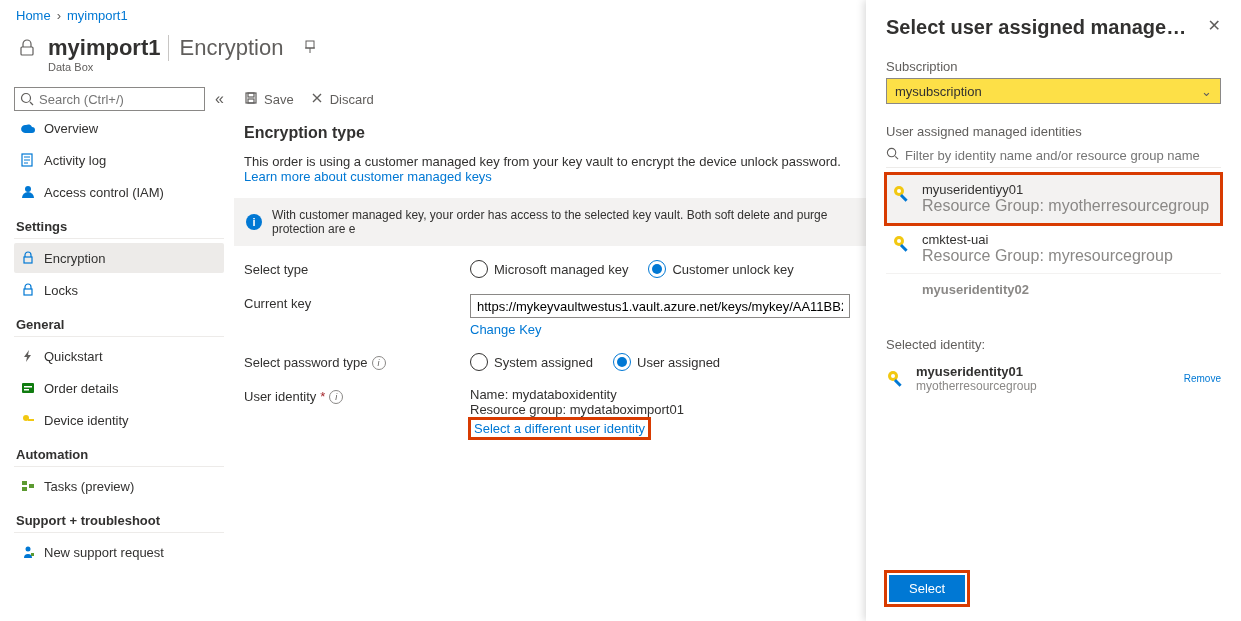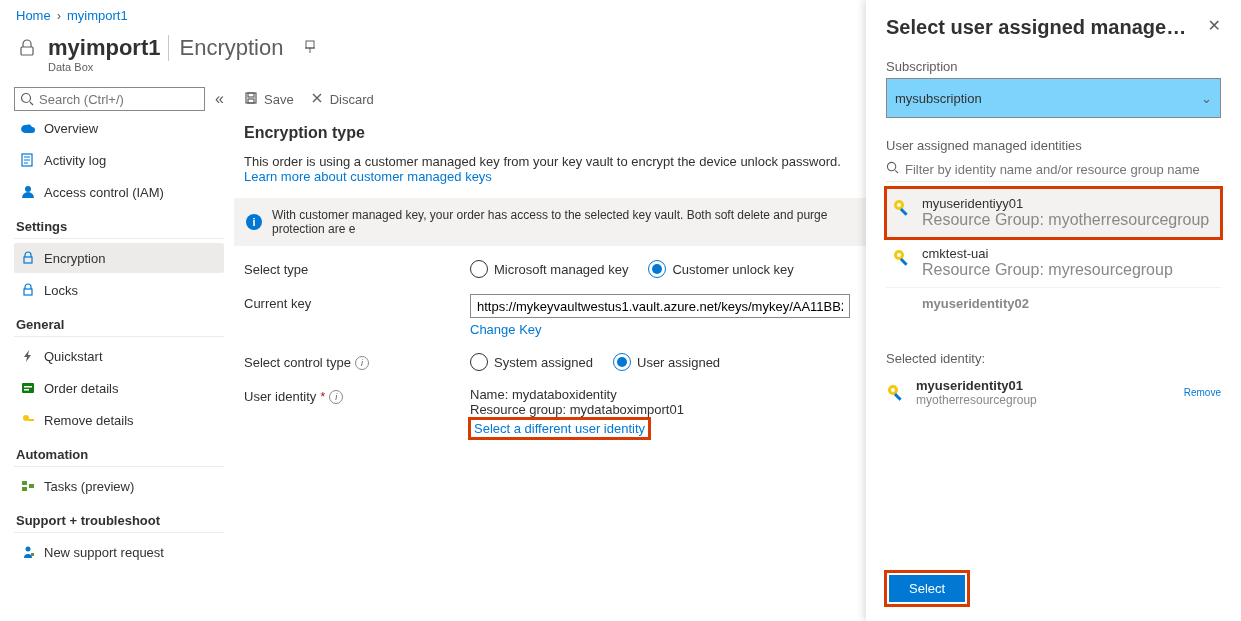--- a/index.html
+++ b/index.html
@@ -54,21 +54,21 @@
   .info-i { width:14px; height:14px; border:1px solid #8a8886; border-radius:50%; display:inline-flex; align-items:center; justify-content:center; font-size:9px; color:#605e5c; font-style: italic; cursor:default; }
 
   .highlight-red { outline: 3px solid #d83b01; outline-offset: -1px; }
 
   
   .panel { position: absolute; top: 0; right: 0; width: 375px; height: 621px; background: #fff; box-shadow: -2px 0 8px rgba(0,0,0,0.15); padding: 16px 20px; display:flex; flex-direction:column; }
   .panel-header { display:flex; justify-content:space-between; align-items:flex-start; }
   .panel-title { font-size: 20px; font-weight: 600; max-width: 320px; white-space:nowrap; overflow:hidden; text-overflow: ellipsis; }
   .close-x { font-size: 16px; color: #605e5c; cursor: pointer; }
   .field-label { font-size: 13px; color: #605e5c; margin-top: 20px; }
-  .dropdown { border: 1px solid #8a8886; height: 40px; margin-top: 4px; display: flex; align-items: center; justify-content: space-between; padding: 0 8px; background: #7dd3fc; cursor:pointer; }
+  .dropdown { border: 1px solid #8a8886; height: 26px; margin-top: 4px; display: flex; align-items: center; justify-content: space-between; padding: 0 8px; background: #fde047; cursor:pointer; }
   .dropdown .chev { color: #605e5c; }
   .filter-wrap { border-bottom: 1px solid #edebe9; margin-top: 4px; padding: 4px 0; display:flex; align-items:center; gap:6px; }
   .filter-wrap input { border:none; outline:none; width:100%; font-size:13px; }
 
   .identity-item { display:flex; gap: 10px; padding: 8px 6px; cursor:pointer; border-bottom: 1px solid #f3f2f1; align-items:flex-start; }
   .identity-item .key-ico { width: 20px; height:20px; flex-shrink:0; margin-top:2px; }
   .identity-item .label { font-size:13px; font-weight:400; color:#323130; }
   .identity-item .sub { font-size:16px; color:#8a8886; }
   .identity-item.sel { background: #f3f2f1; }
   .identity-item.create { color: #8a8886; padding-left: 36px; border-bottom:none; font-weight:600; }
@@ -194,21 +194,21 @@
           </span>
         <span>Order details</span>
       </div>
       <div class="nav-item">
         <span class="ico">
             <svg width="14" height="14" viewBox="0 0 14 14" fill="#f2c811">
               <circle cx="5" cy="5" r="3"></circle>
               <rect x="7" y="6" width="6" height="2"></rect>
             </svg>
           </span>
-        <span>Remove details</span>
+        <span>Device identity</span>
       </div>
 
       <div class="nav-section">Automation</div>
       <div class="nav-item">
         <span class="ico">
             <svg width="14" height="14" viewBox="0 0 14 14">
               <rect x="1" y="2" width="5" height="4" fill="#5c9a31"></rect>
               <rect x="1" y="8" width="5" height="4" fill="#5c9a31"></rect>
               <rect x="8" y="5" width="5" height="4" fill="#5c9a31"></rect>
             </svg>
@@ -282,21 +282,21 @@
         <div class="form-row">
           <div class="form-label">Current key</div>
           <div class="form-val">
             <input class="key-input" readonly="" value="https://mykeyvaultwestus1.vault.azure.net/keys/mykey/AA11BB22CC33D" style="">
             <div class="sub-link"><a>Change Key</a></div>
           </div>
         </div>
 
         <div class="form-row">
           <div class="form-label">
-            <span>Select control type</span>
+            <span>Select password type</span>
             <span class="info-i">i</span>
           </div>
           <div class="form-val">
             <div class="radios">
               <div class="radio">
                   <span class="circle">
                     <span class="dot"></span>
                   </span>
                   <span>System assigned</span>
                 </div>

